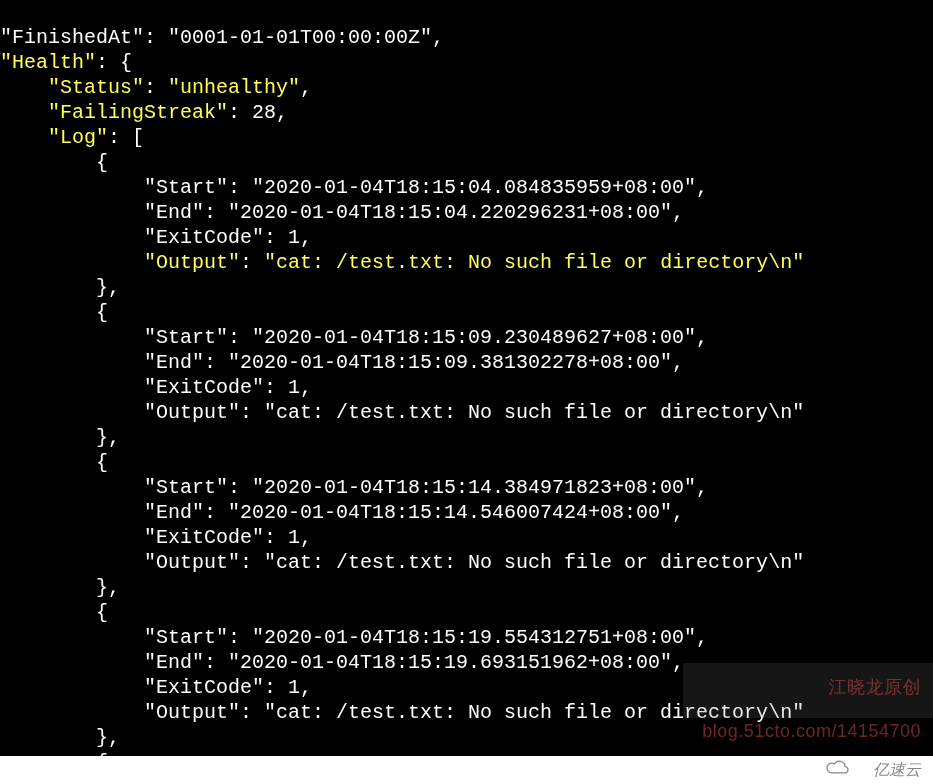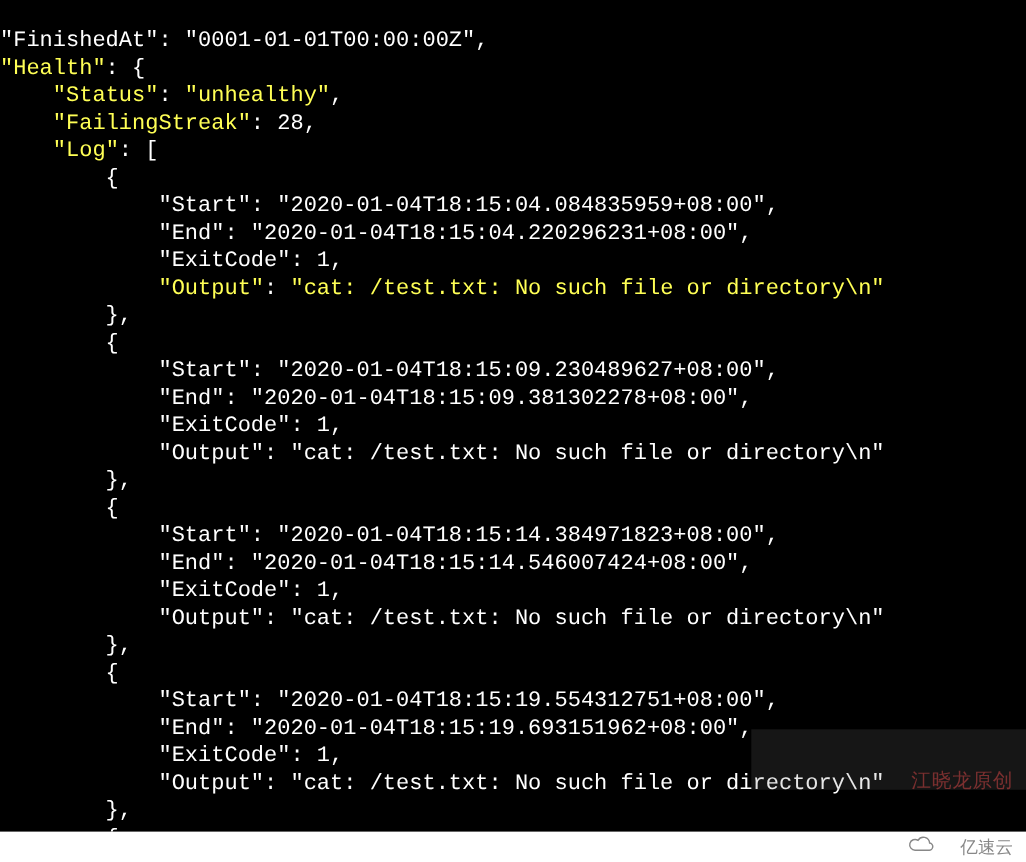--- a/index.html
+++ b/index.html
@@ -51,31 +51,33 @@
     position: absolute;
     right: 12px;
     bottom: 0px;
     height: 28px;
     display: flex;
     align-items: center;
     gap: 23px;
     font-family: sans-serif;
     color: #888888;
     font-size: 16px;
+    font-style: italic;
   }
   .footer svg { width: 26px; height: 18px; }
 </style>
 </head>
 <body>
 
 <div class="terminal">
 <div id="termlines"><div class="line"><span class="w">"FinishedAt": "0001-01-01T00:00:00Z",</span></div><div class="line"><span class="w"></span><span class="k">"Health"</span><span class="w">: {</span></div><div class="line"><span class="w">    </span><span class="k">"Status"</span><span class="w">: </span><span class="k">"unhealthy"</span><span class="w">,</span></div><div class="line"><span class="w">    </span><span class="k">"FailingStreak"</span><span class="w">: 28,</span></div><div class="line"><span class="w">    </span><span class="k">"Log"</span><span class="w">: [</span></div><div class="line"><span class="w">        {</span></div><div class="line"><span class="w">            "Start": "2020-01-04T18:15:04.084835959+08:00",</span></div><div class="line"><span class="w">            "End": "2020-01-04T18:15:04.220296231+08:00",</span></div><div class="line"><span class="w">            "ExitCode": 1,</span></div><div class="line"><span class="w">            </span><span class="k">"Output"</span><span class="w">: </span><span class="k">"cat: /test.txt: No such file or directory\n"</span></div><div class="line"><span class="w">        },</span></div><div class="line"><span class="w">        {</span></div><div class="line"><span class="w">            "Start": "2020-01-04T18:15:09.230489627+08:00",</span></div><div class="line"><span class="w">            "End": "2020-01-04T18:15:09.381302278+08:00",</span></div><div class="line"><span class="w">            "ExitCode": 1,</span></div><div class="line"><span class="w">            "Output": "cat: /test.txt: No such file or directory\n"</span></div><div class="line"><span class="w">        },</span></div><div class="line"><span class="w">        {</span></div><div class="line"><span class="w">            "Start": "2020-01-04T18:15:14.384971823+08:00",</span></div><div class="line"><span class="w">            "End": "2020-01-04T18:15:14.546007424+08:00",</span></div><div class="line"><span class="w">            "ExitCode": 1,</span></div><div class="line"><span class="w">            "Output": "cat: /test.txt: No such file or directory\n"</span></div><div class="line"><span class="w">        },</span></div><div class="line"><span class="w">        {</span></div><div class="line"><span class="w">            "Start": "2020-01-04T18:15:19.554312751+08:00",</span></div><div class="line"><span class="w">            "End": "2020-01-04T18:15:19.693151962+08:00",</span></div><div class="line"><span class="w">            "ExitCode": 1,</span></div><div class="line"><span class="w">            "Output": "cat: /test.txt: No such file or directory\n"</span></div><div class="line"><span class="w">        },</span></div><div class="line"><span class="w">        {</span></div></div>
 <div class="wm-box"></div>
 <div class="wm-text">
   <span>江晓龙原创</span><br>
+  <span>blog.51cto.com/14154700</span>
 </div>
 </div>
 
 <div class="footer">
   <span>
     <svg viewBox="0 0 32 20" fill="none" stroke="#888888" stroke-width="1.6">
       <path d="M10 16a6 6 0 1 1 3-11 7 7 0 0 1 13 3 4 4 0 0 1-1 8H10Z"></path>
     </svg>
   </span>
   <span>亿速云</span>

